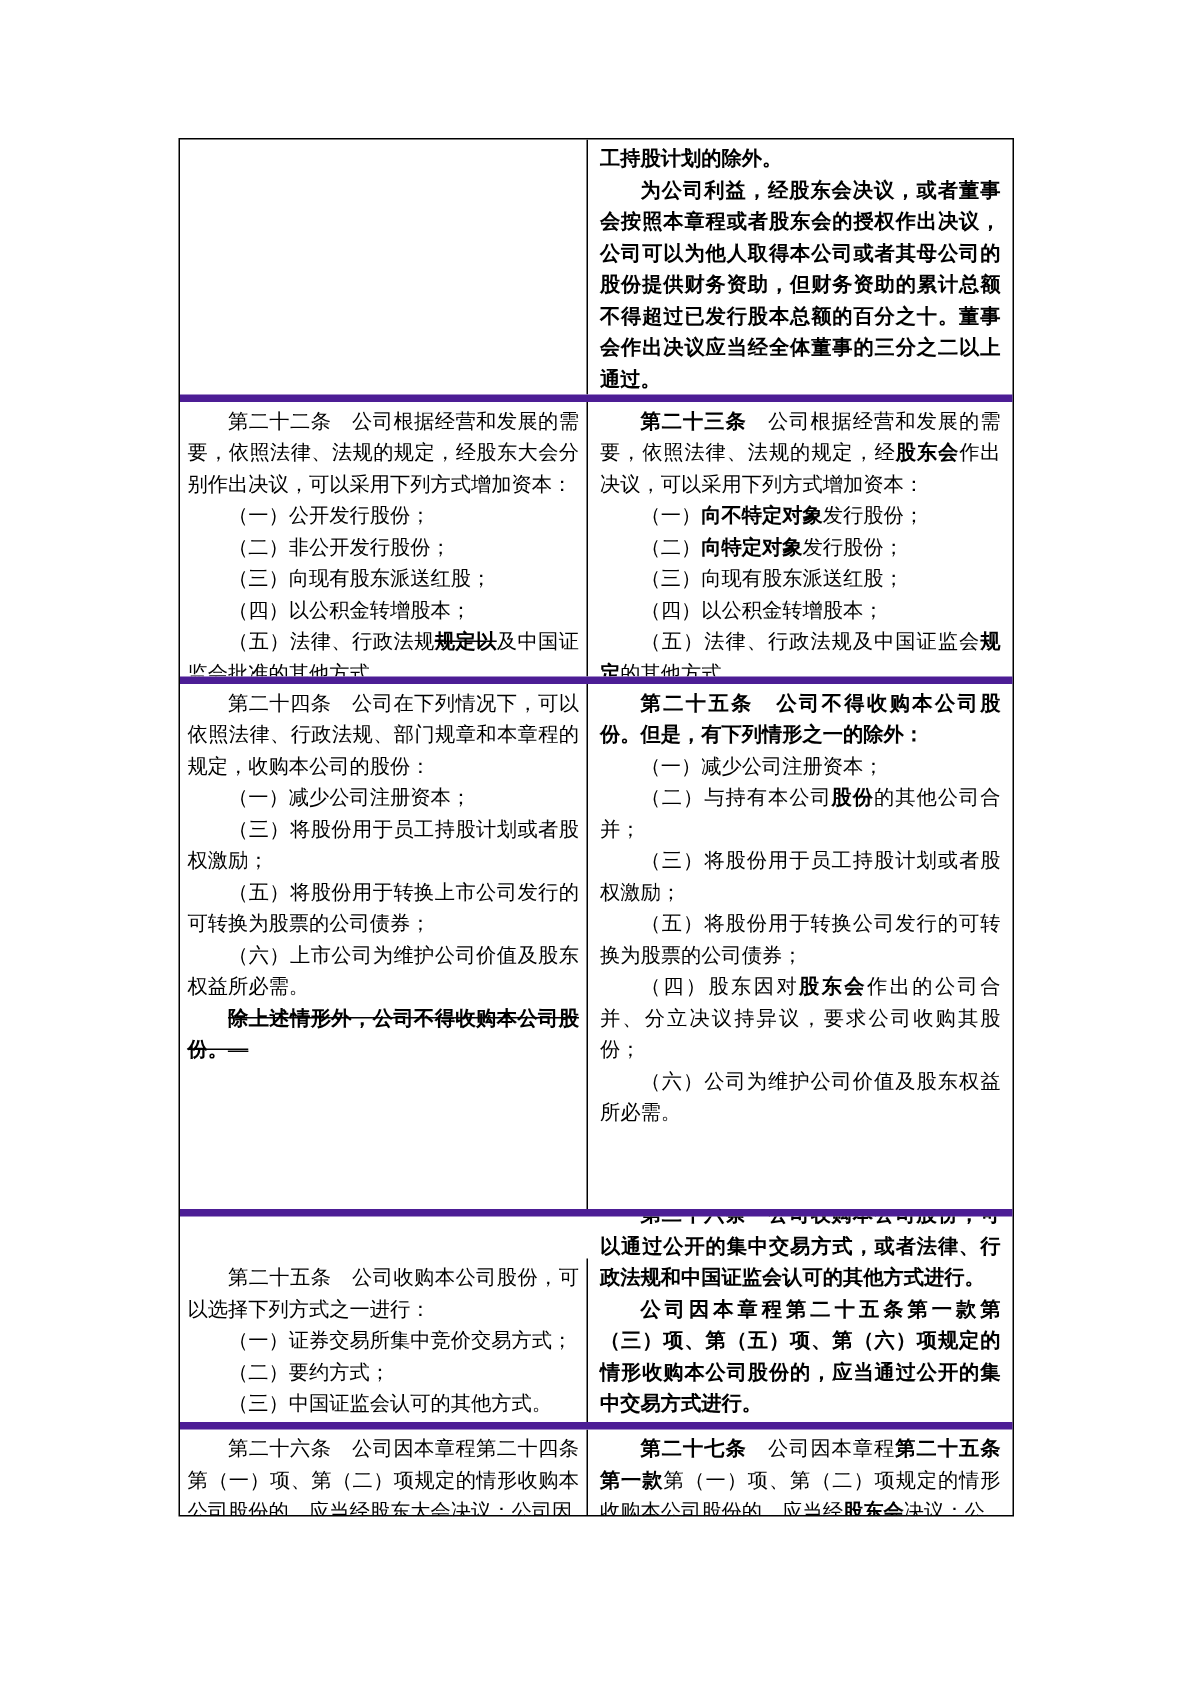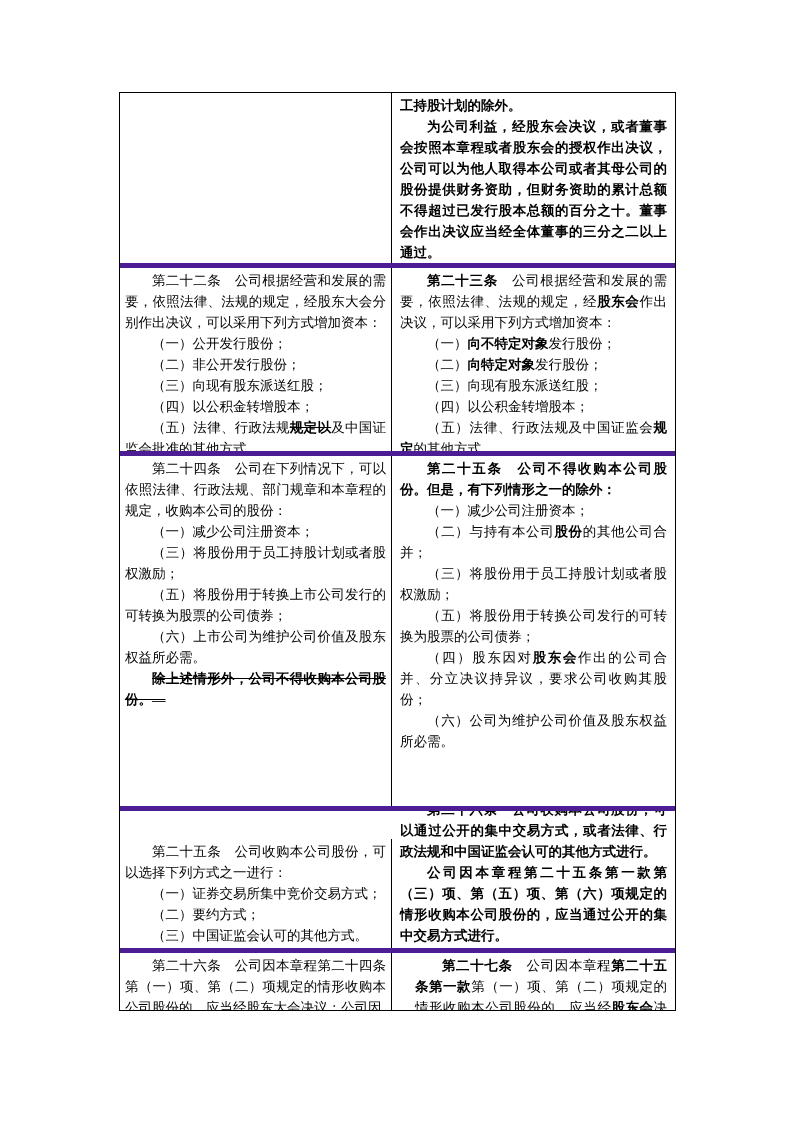--- a/index.html
+++ b/index.html
@@ -13,21 +13,21 @@
     position:absolute;left:119px;top:92px;width:557px;
     border:1px solid #000;box-sizing:border-box;background:#fff;
   }
   .row{display:flex;box-sizing:border-box;overflow:hidden;}
   .row + .row{border-top:5px solid #4c1d95;}
   
   .row:nth-child(1){height:170px;}
   .row:nth-child(2){height:188px;}
   .row:nth-child(3){height:355px;}
   .row:nth-child(4){height:142px;align-items:flex-end;}
-  .row:nth-child(5){height:62px;gap:15px;}
+  .row:nth-child(5){height:62px;}
   .cell{
     box-sizing:border-box;overflow:hidden;
     font-size:13.5px;line-height:21px;
     text-align:justify;text-justify:inter-ideograph;
     padding:2px 5px;
   }
   .cell.left{width:272px;border-right:1px solid #000;}
   .cell.right{flex:1;padding:2px 8px;}
   p.para{margin:0;}
   p.para.indent{text-indent:2em;}

